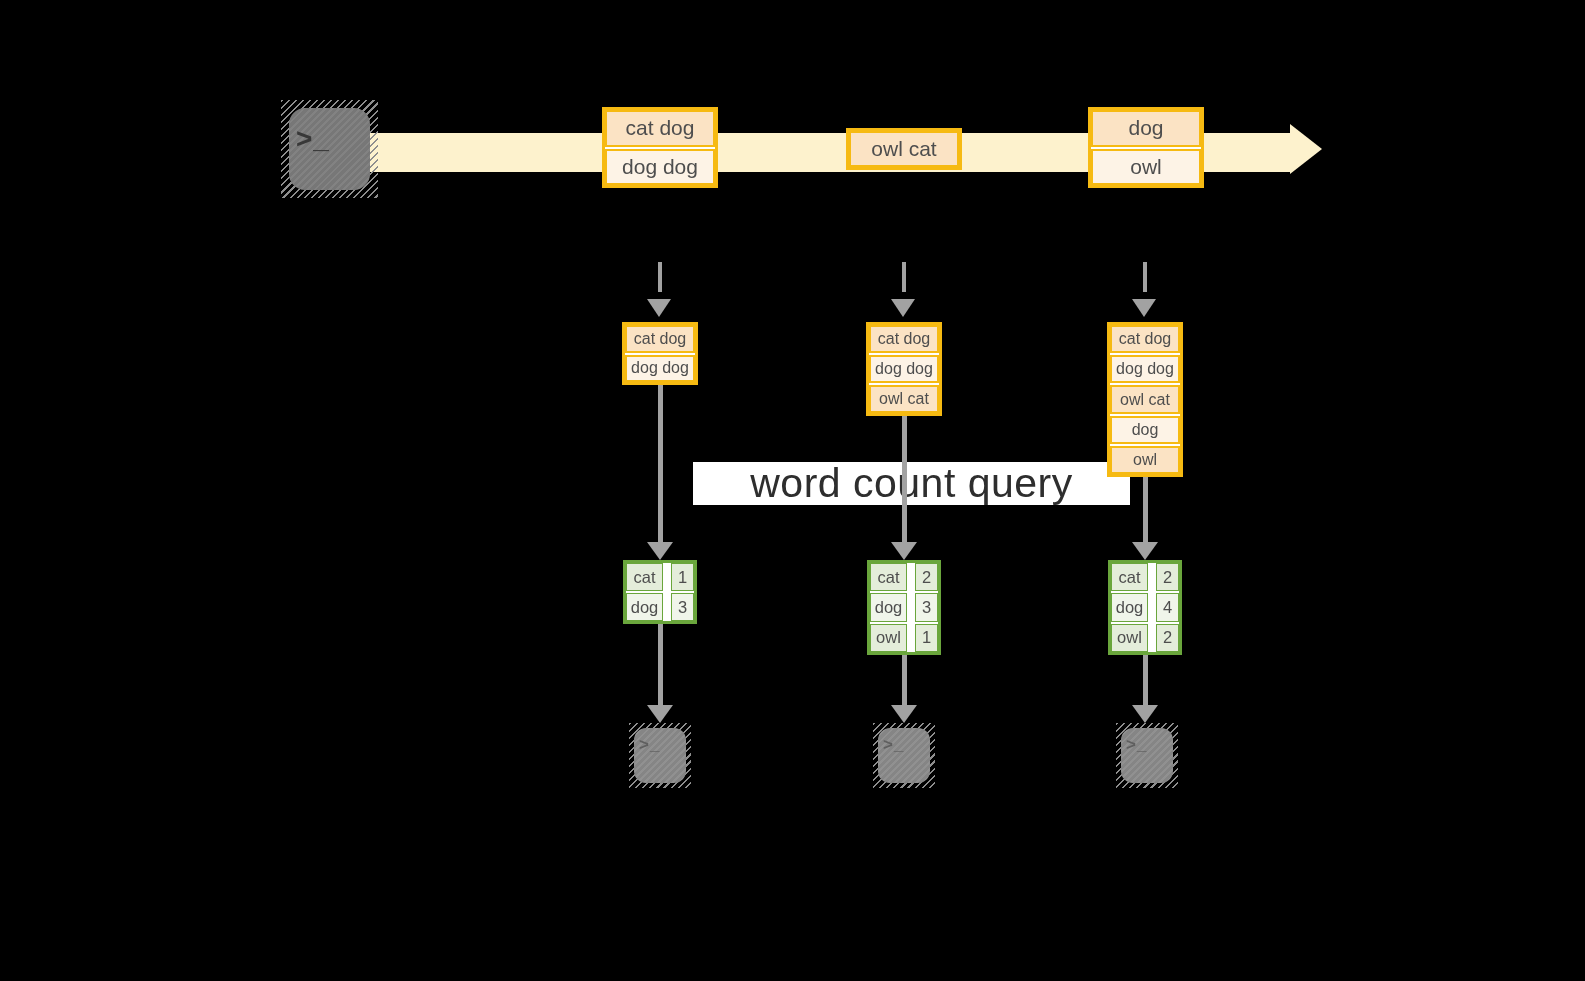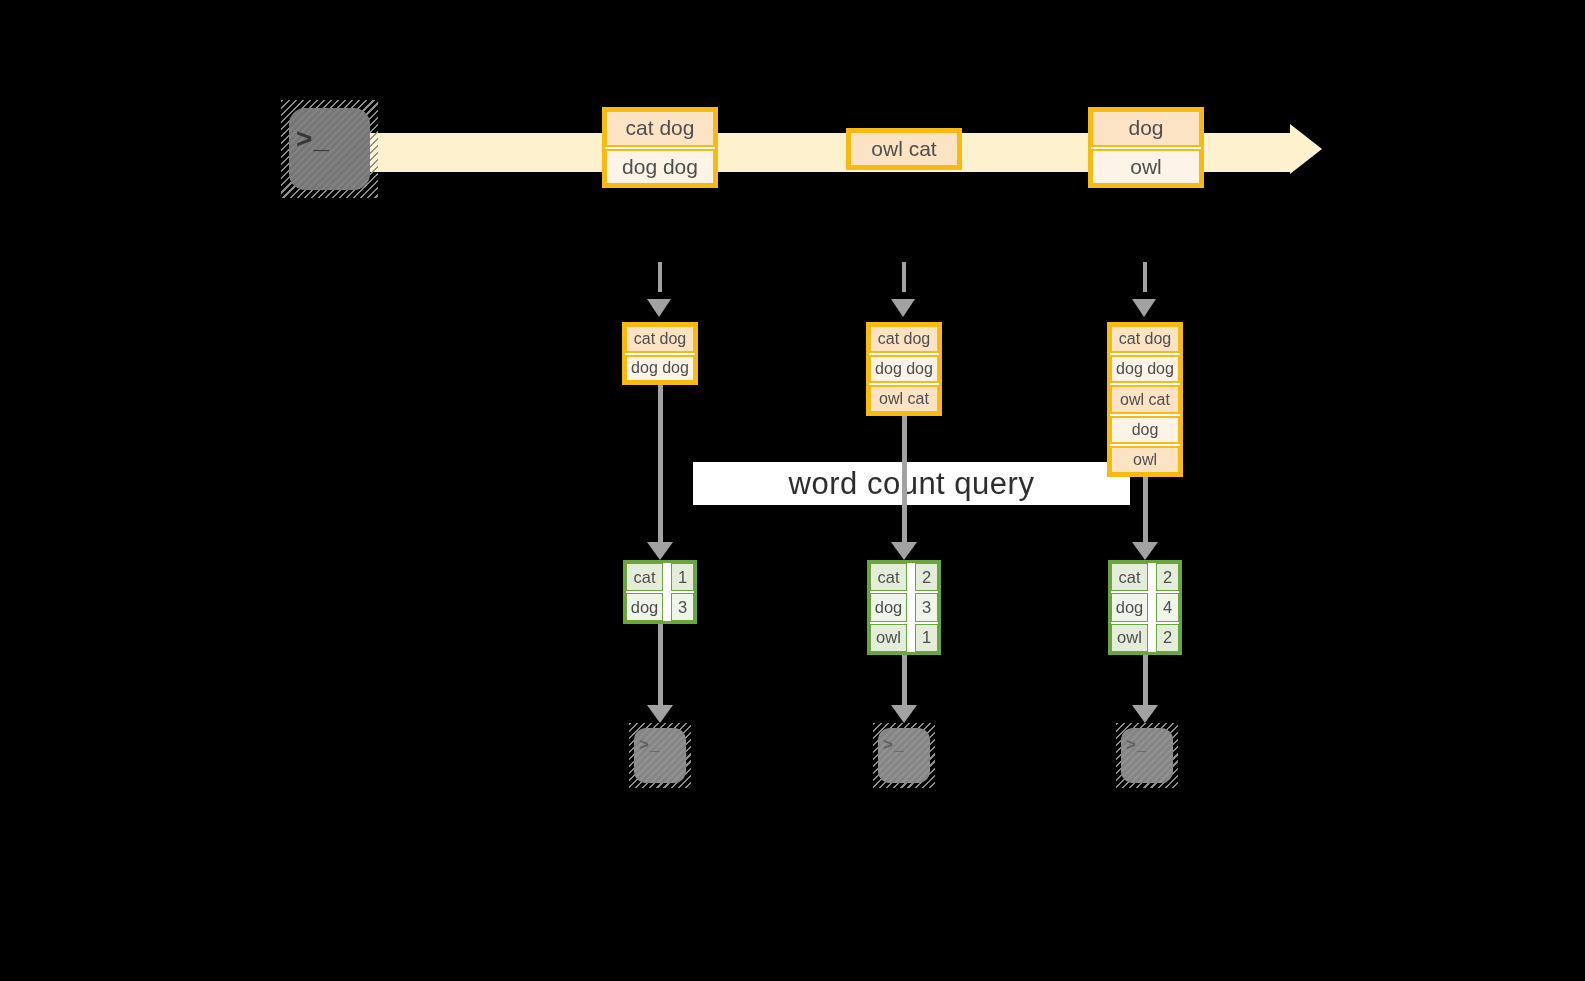--- a/index.html
+++ b/index.html
@@ -52,21 +52,21 @@
   .aline{width:5px;}
   .ahead{
     position:absolute;z-index:4;width:0;height:0;
     border-left:13px solid transparent;border-right:13px solid transparent;
     border-top:18px solid var(--arrow_gray,#a2a2a2);
   }
   
   .query-label{
     position:absolute;z-index:3;background:var(--label_bg,#ffffff);
     display:flex;align-items:center;justify-content:center;
-    font-size:31px;color:#2e2e2e;letter-spacing:0.5px;
+    font-size:41px;color:#2e2e2e;letter-spacing:0.5px;
   }
   
   .term{position:absolute;z-index:2;}
   .term .hatch{
     position:absolute;inset:0;
     background:repeating-linear-gradient(135deg,#8e8e8e 0 1.5px,transparent 1.5px 5px);
   }
   .term .tbody{
     position:absolute;border-radius:16px;
     background-image:repeating-linear-gradient(135deg,rgba(255,255,255,0.04) 0 2px,rgba(0,0,0,0.05) 2px 5px);

